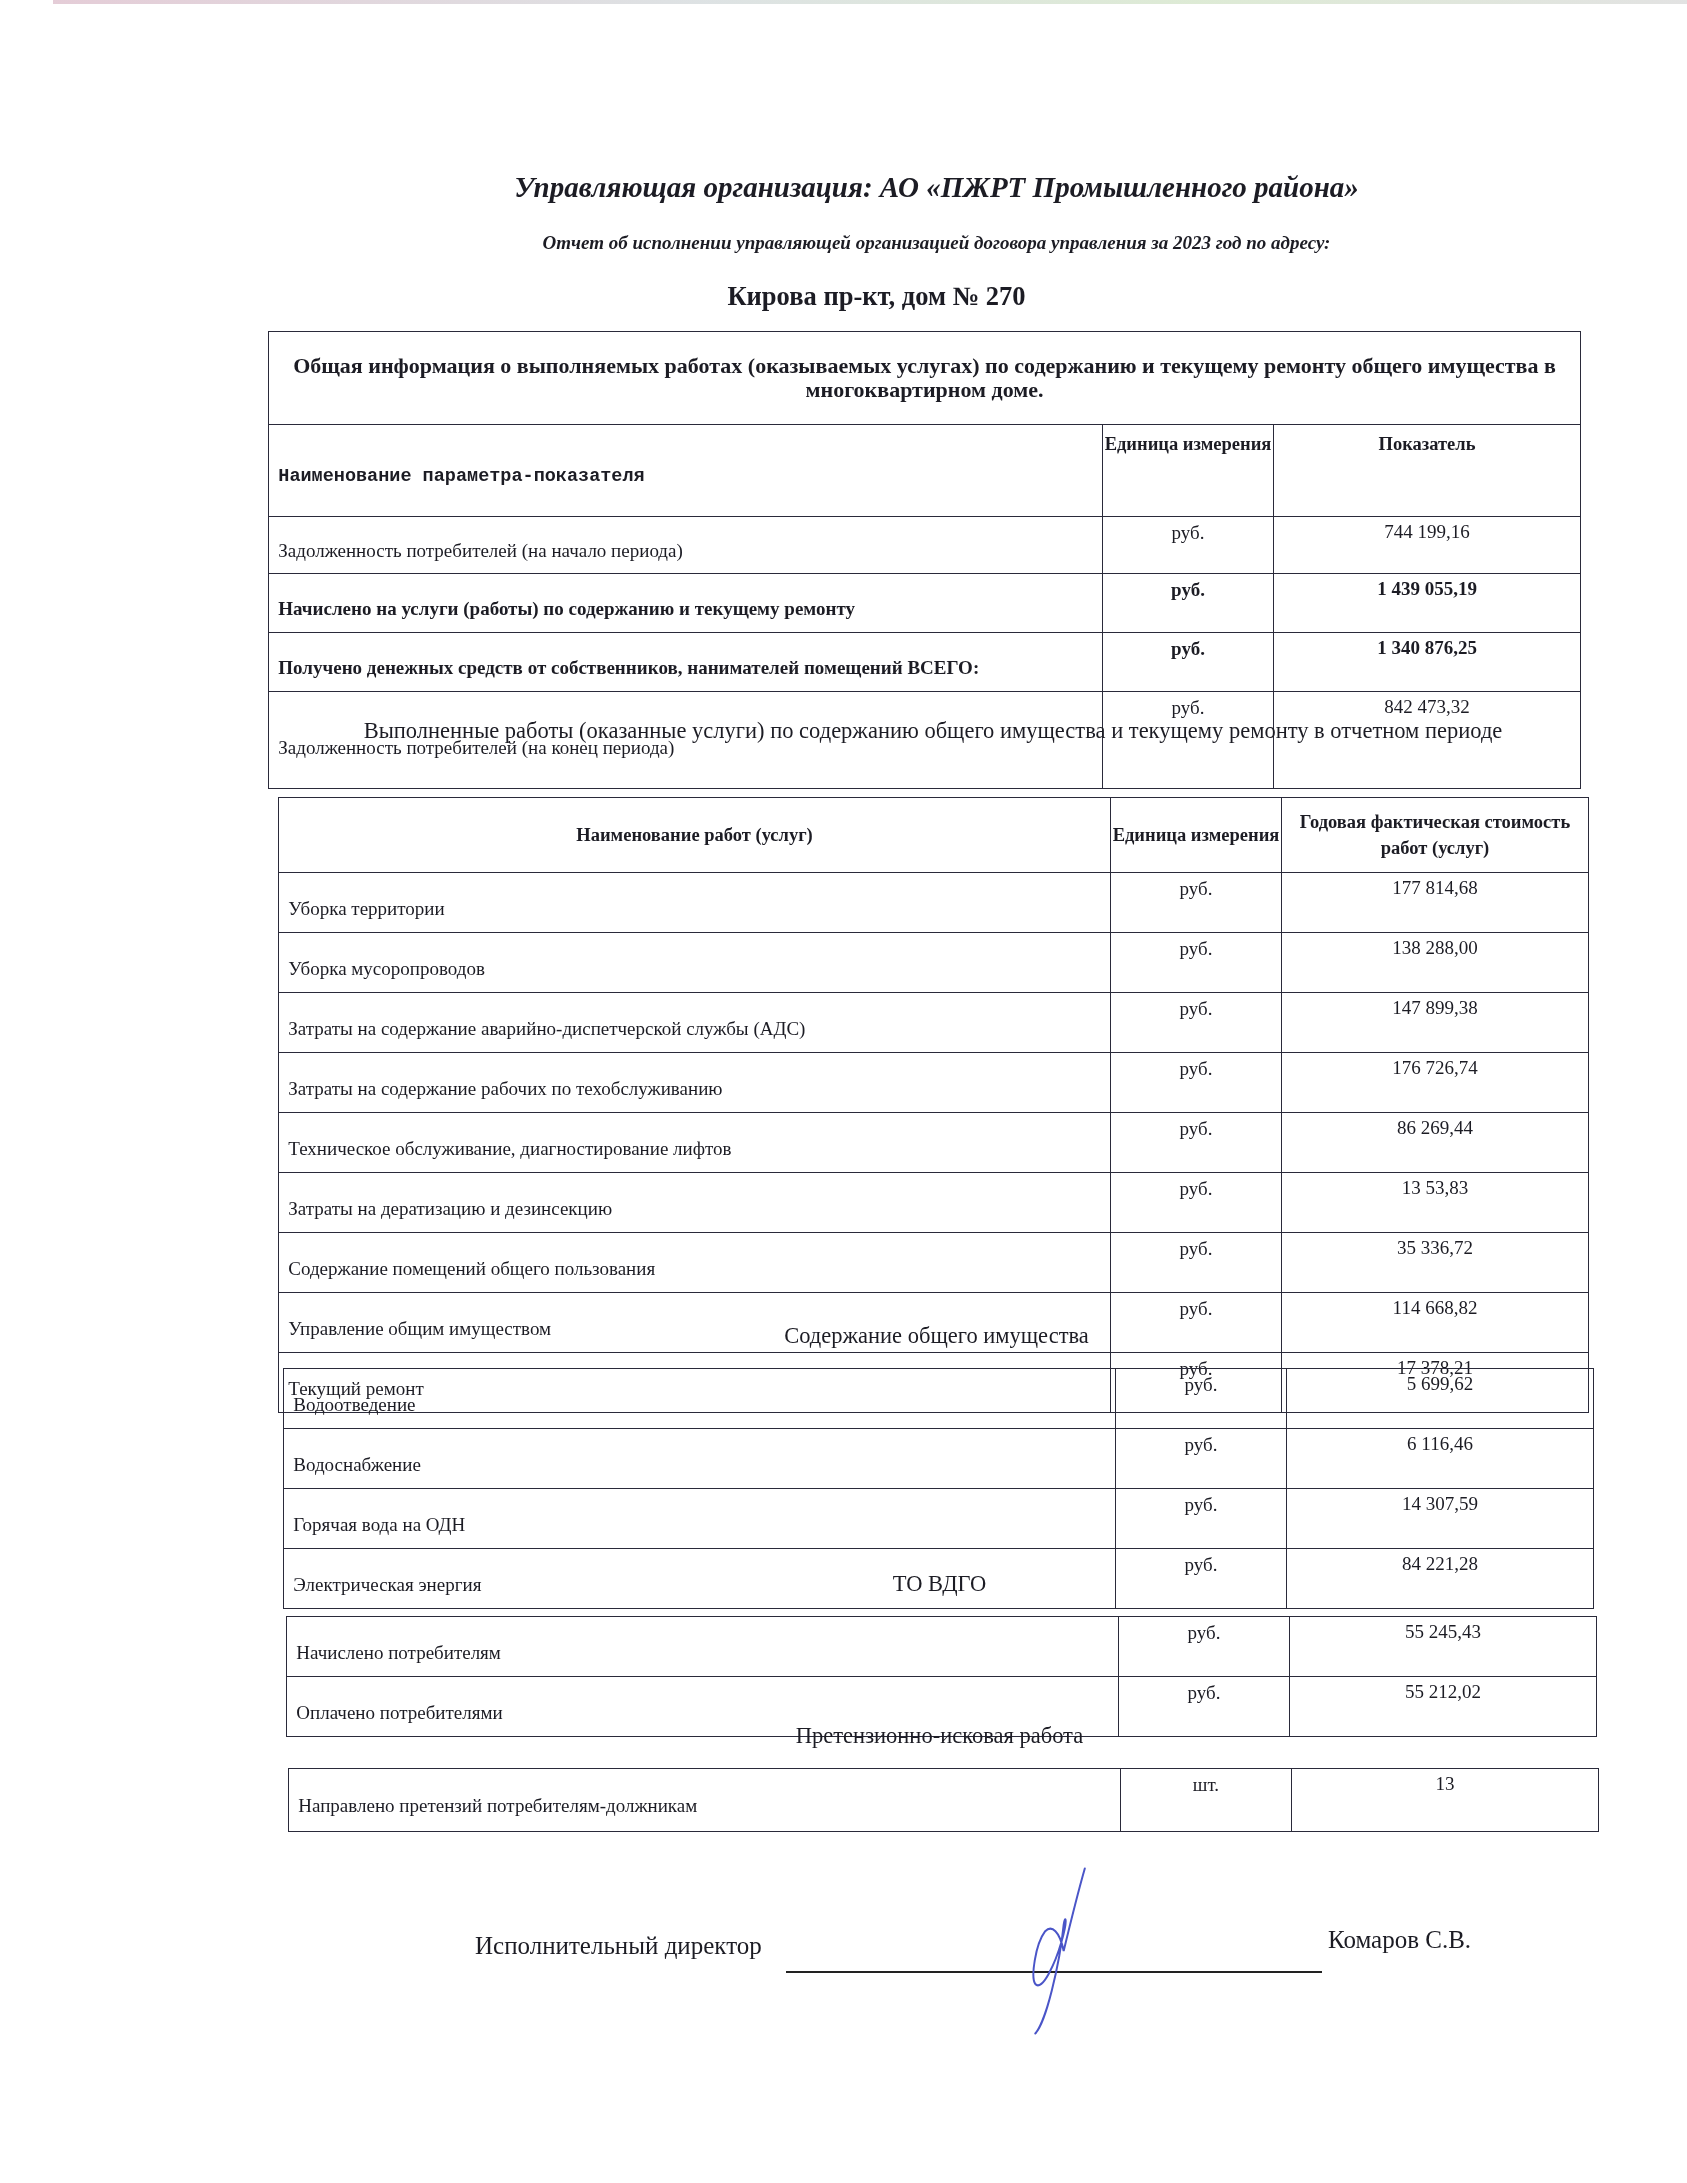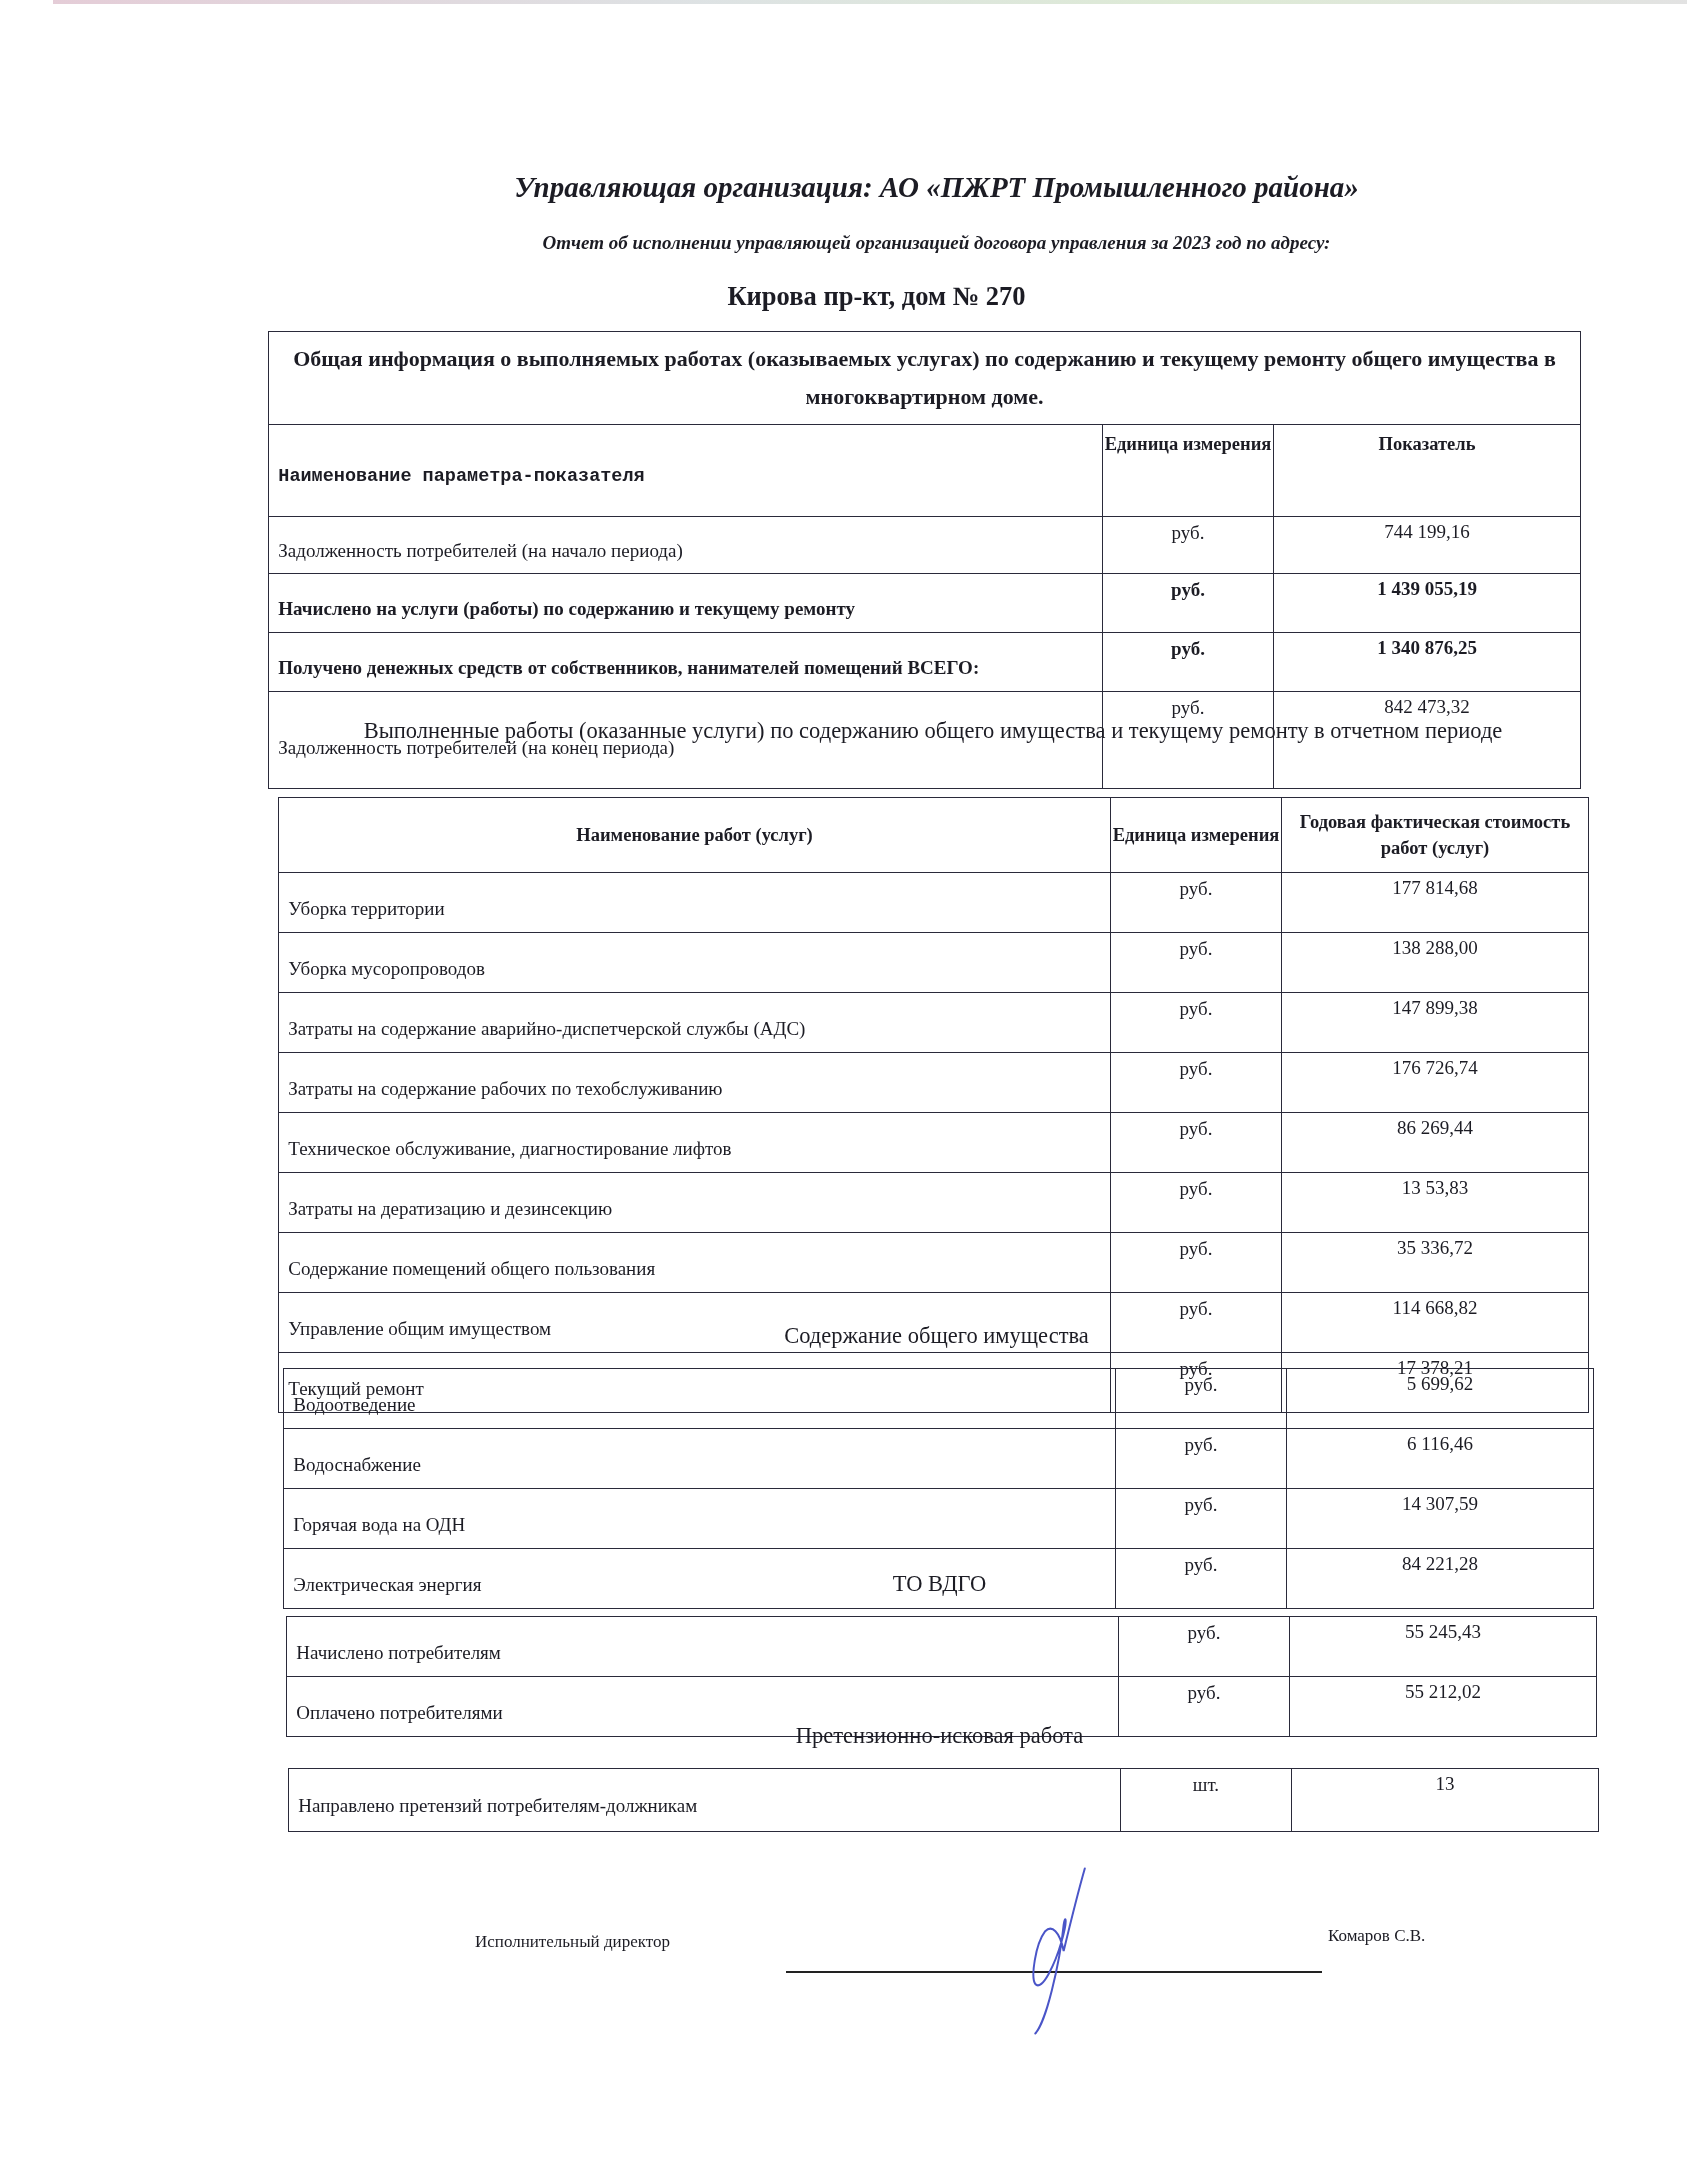--- a/index.html
+++ b/index.html
@@ -24,21 +24,21 @@
   table.doc td, table.doc th {
     border:1.3px solid #2a2a3a; vertical-align:top; padding:0;
   }
   table.doc tr.row td { height:46px; }
   .c-name { padding:12px 6.6px 0 9.3px !important; text-align:left; vertical-align:middle !important; }
   .c-unit { text-align:center; padding-top:5.3px !important; }
   .c-val  { text-align:center; padding-top:4px !important; }
   .bold { font-weight:bold; }
 
   #t1 { left:268px; top:331px; width:1311px; }
-  #t1 .caption-cell { height:81px; text-align:center; font-weight:bold; font-size:22px; padding:5.3px 20px !important; vertical-align:middle !important; line-height:38px; }
+  #t1 .caption-cell { height:81px; text-align:center; font-weight:bold; font-size:22px; padding:5.3px 20px !important; vertical-align:middle !important; line-height:24px; }
   #t1 .hdr td { height:78px; font-weight:bold; font-size:18.5px; }
   #t1 .hdr .c-name { vertical-align:middle !important; padding-top:13.2px !important;font-family:Liberation Mono, monospace; }
   #t1 .hdr .c-unit, #t1 .hdr .c-val { vertical-align:top; padding-top:6.6px !important; line-height:26.5px; }
   #t1 tr.r1 td { height:44px; }
   #t1 tr.r2 td { height:46px; }
   #t1 tr.r3 td { height:46px; }
   #t1 tr.r4 td { height:79px; }
   #t1 tr.r4 .c-name { padding-top:17px !important;margin-left:33px; }
 
   .section-heading { font-size:22.5px; font-weight:normal; text-align:center; position:absolute; }
@@ -53,21 +53,21 @@
   #t3 tr.row td { height:47px; }
 
   #h4 { left:278px; width:1323px; top:1571px; }
   #t4 { left:286px; top:1616px; width:1310px; }
   #t4 tr.row td { height:47px; }
 
   #h5 { left:278px; width:1323px; top:1723px; }
   #t5 { left:288px; top:1768px; width:1310px; }
   #t5 tr.row td { height:50px; }
 
-  .signature-block { position:absolute; top:1919px; left:475px; width:1032px; height:79px; font-size:17px; }
+  .signature-block { position:absolute; top:1919px; left:475px; width:1032px; height:79px; font-size:25px; }
   .sig-role { position:absolute; left:0; top:13.2px; }
   .sig-line { position:absolute; left:311px; top:52px; width:536px; border-bottom:2px solid #222; }
   .sig-name { position:absolute; left:853px; top:7px; }
   .signature-mark { position:absolute; left:999px; top:1852px; }
 </style>
 </head>
 <body>
 
 <div class="scan-edge"></div>
 

